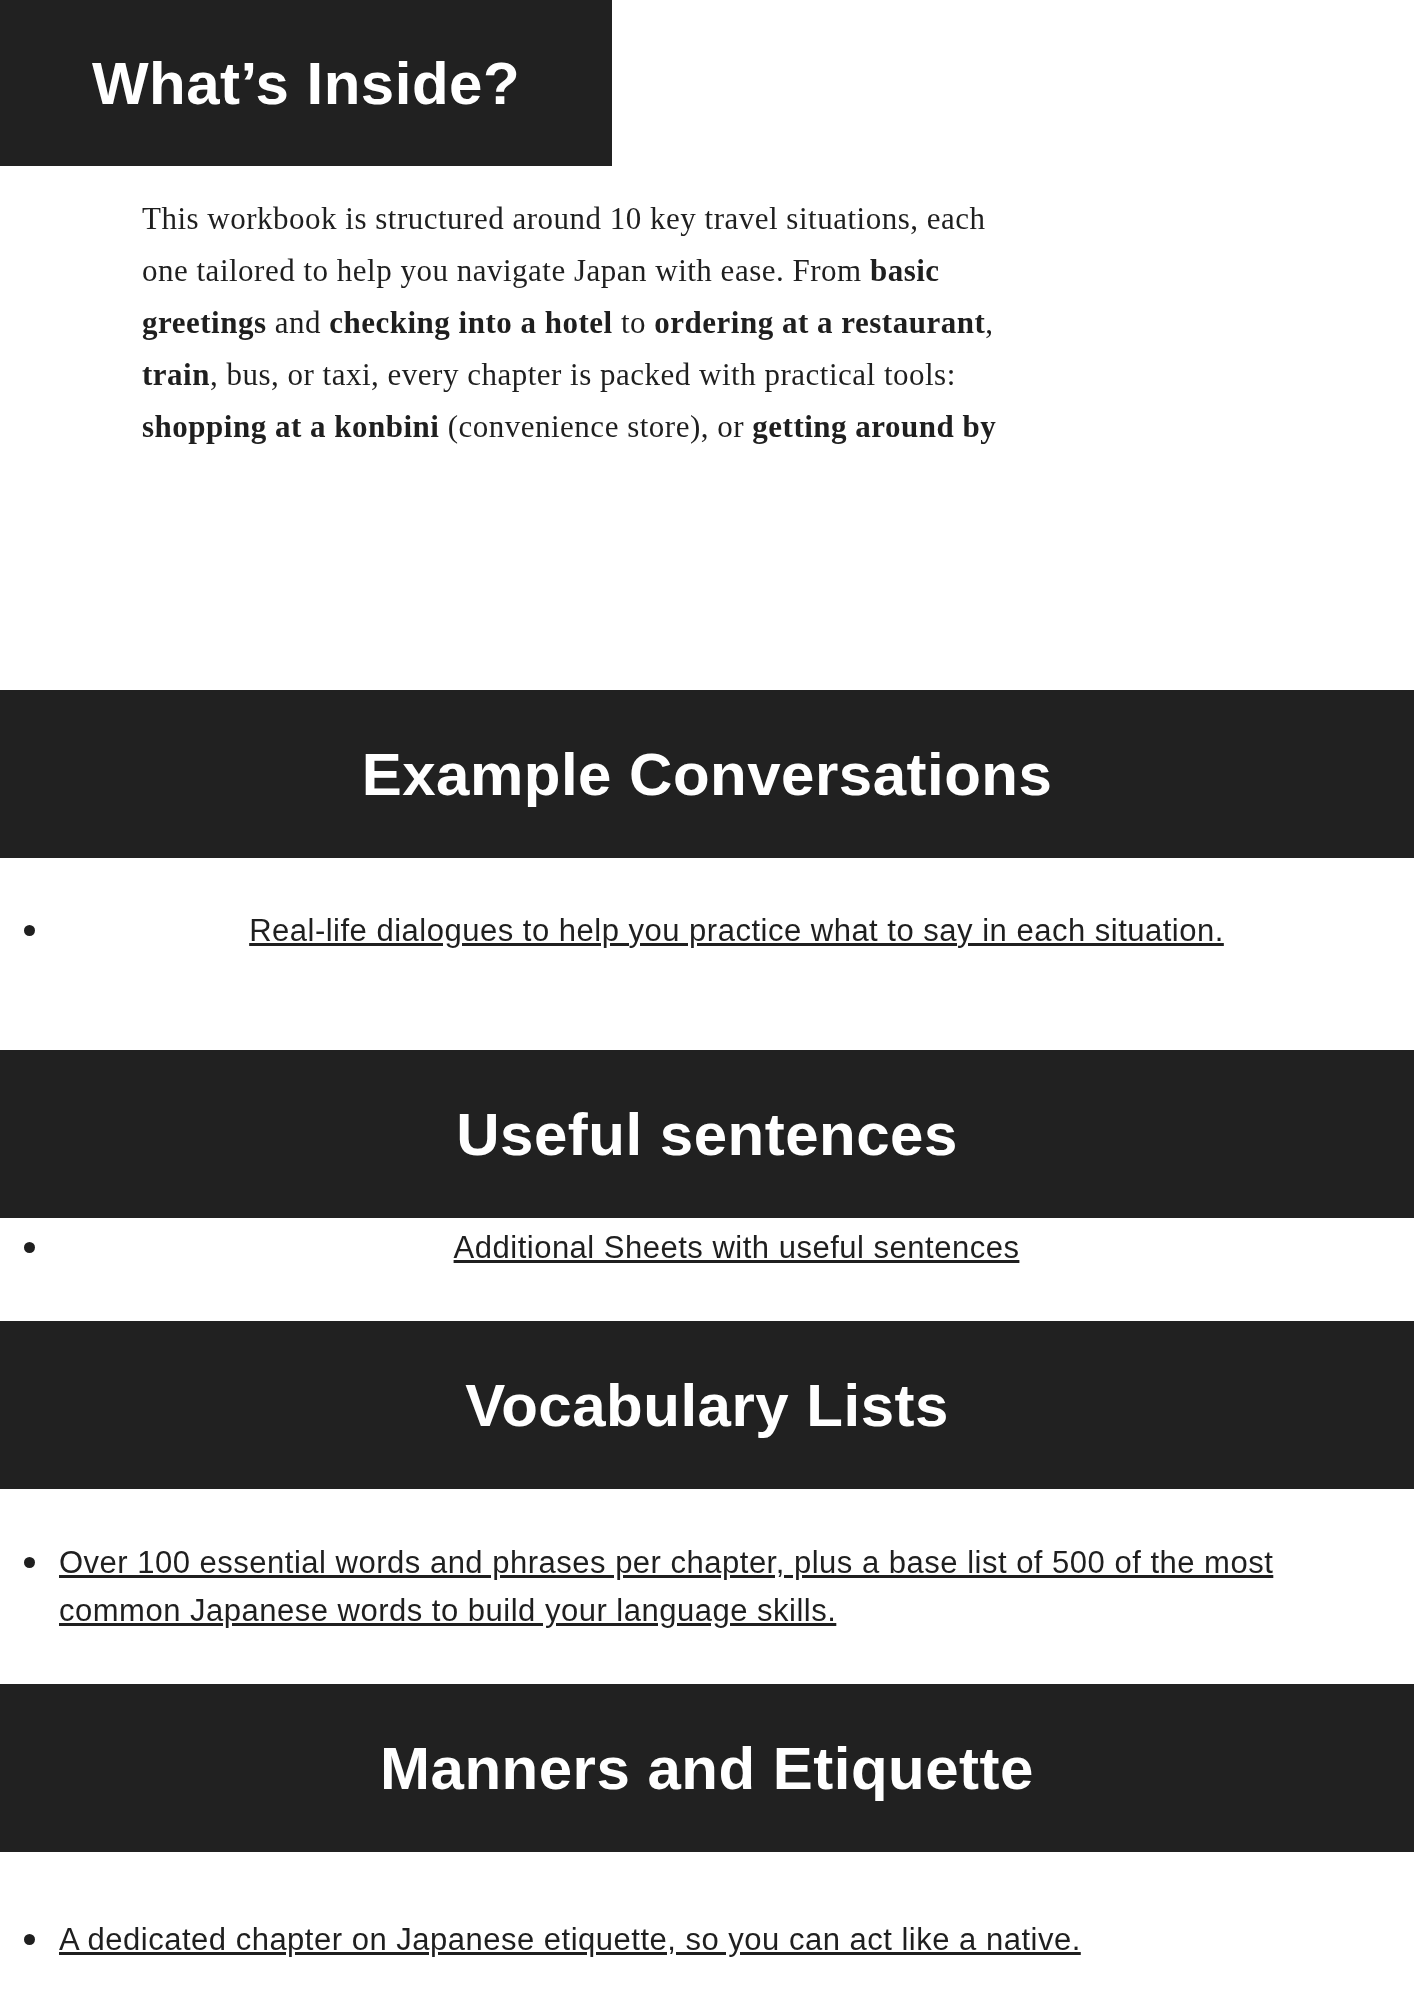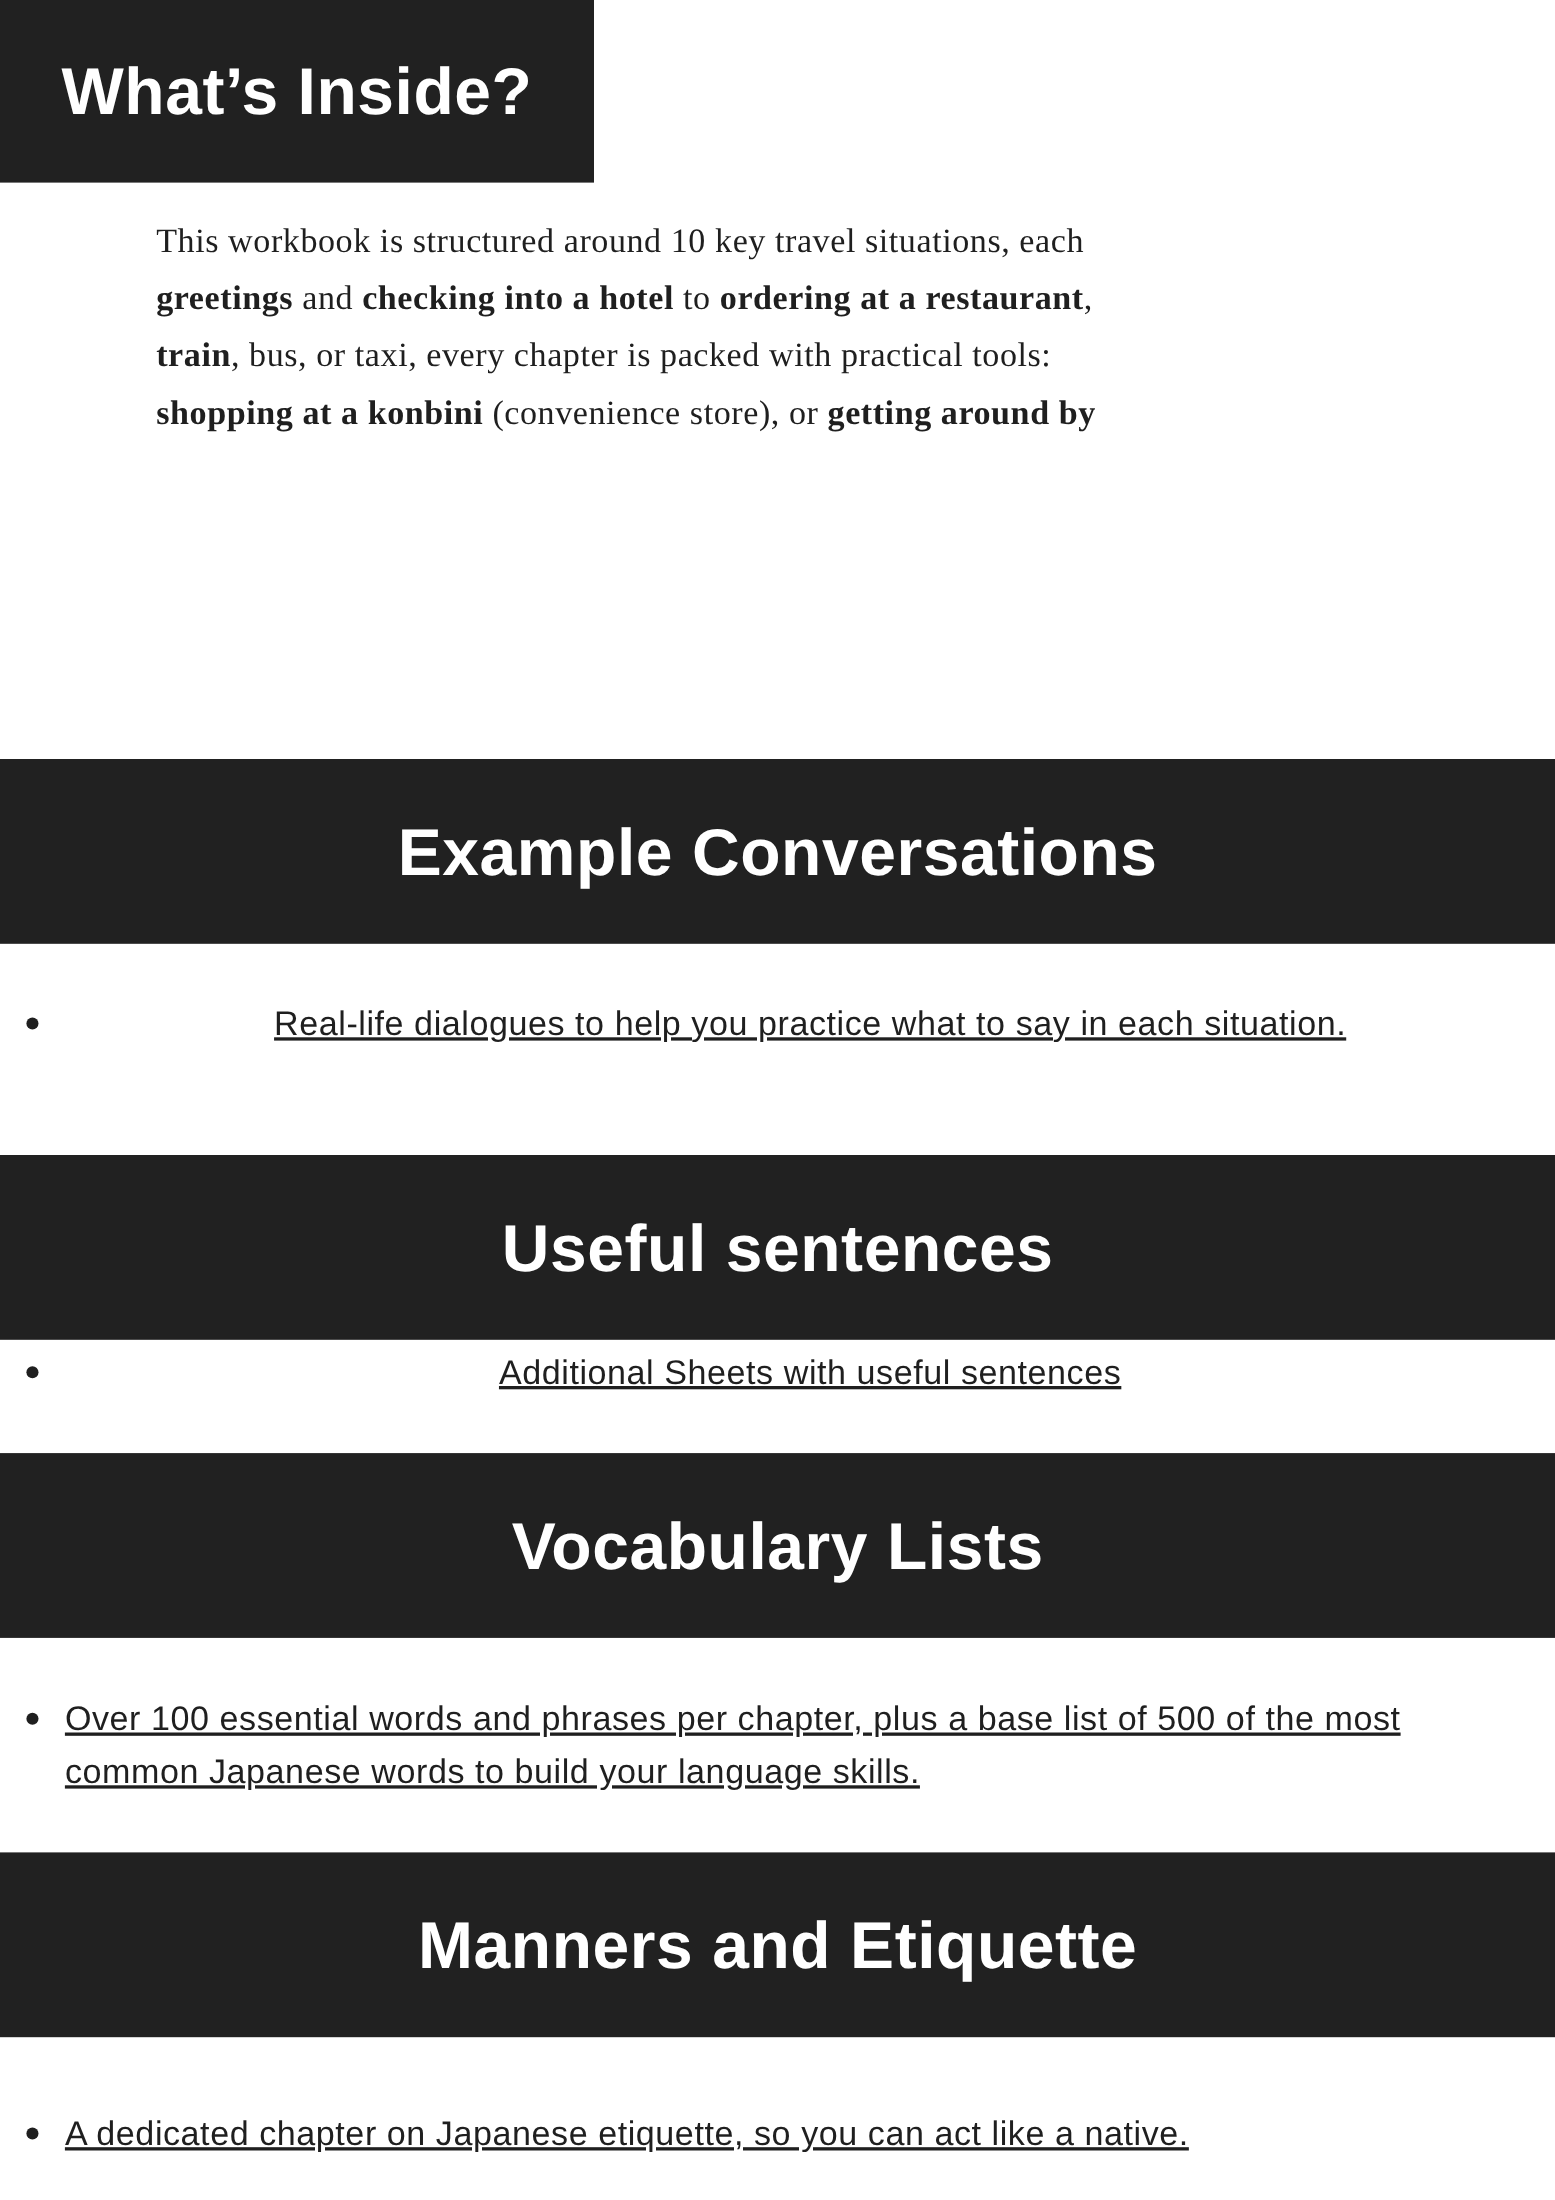--- a/index.html
+++ b/index.html
@@ -12,21 +12,21 @@
   body{
     width:1414px;height:2000px;
     background:var(--page-bg);
     font-family:"Liberation Sans", sans-serif;
     position:relative;
   }
   .page{position:absolute;left:0;top:0;width:1414px;height:2000px;overflow:hidden;}
 
   
   .header-box{
-    position:absolute;left:0;top:0;width:540px;height:166px;
+    position:absolute;left:0;top:0;width:612px;height:166px;
     background:var(--banner-bg);
     display:flex;align-items:center;justify-content:center;
   }
   .header-box h1{
     margin:0;font-size:60px;font-weight:bold;color:var(--banner-text);
     letter-spacing:0.5px;white-space:nowrap;
   }
 
   
   .intro{
@@ -80,20 +80,21 @@
 <body>
 
 <div class="page">
 
   <header class="header-box">
     <h1>What’s Inside?</h1>
   </header>
 
   <p class="intro">
     <span class="line"><span>This workbook is structured around 10 key travel situations, each</span></span>
+    <span class="line"><span>one tailored to help you navigate Japan with ease. From </span><b>basic</b></span>
     <span class="line"><b>greetings</b><span> and </span><b>checking into a hotel</b><span> to </span><b>ordering at a restaurant</b><span>,</span></span>
     <span class="line"><b>train</b><span>, bus, or taxi, every chapter is packed with practical tools:</span></span>
     <span class="line"><b>shopping at a konbini</b><span> (convenience store), or </span><b>getting around by</b></span>
   </p>
 
   <section class="banner b1">
     <h2>Example Conversations</h2>
   </section>
   <div class="bullet-row r1">
     <div class="bullet-item center">

